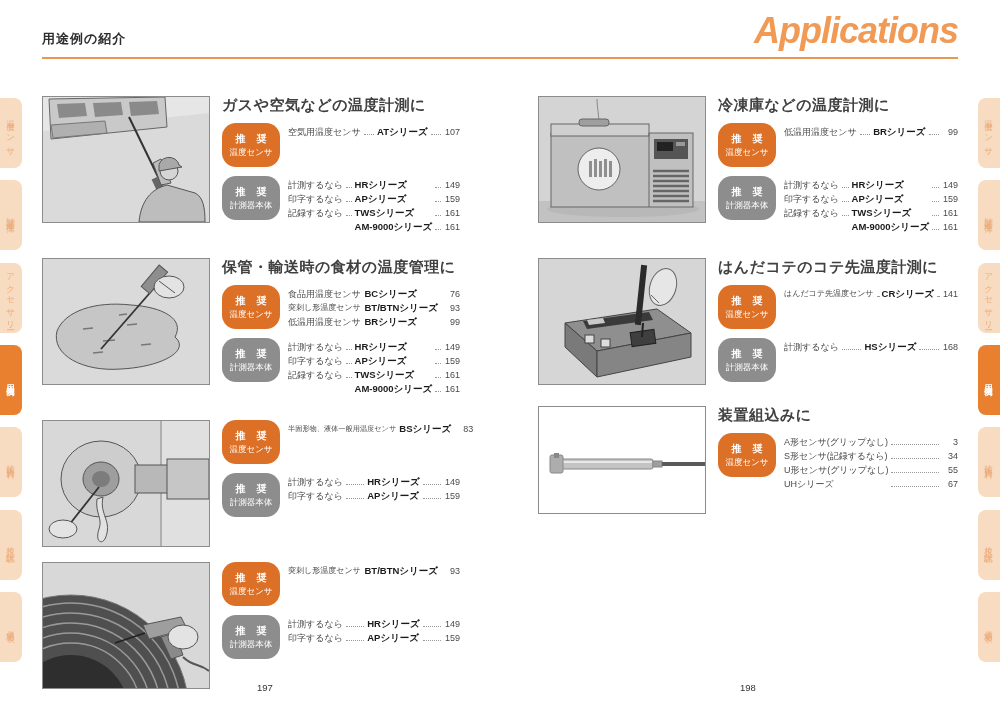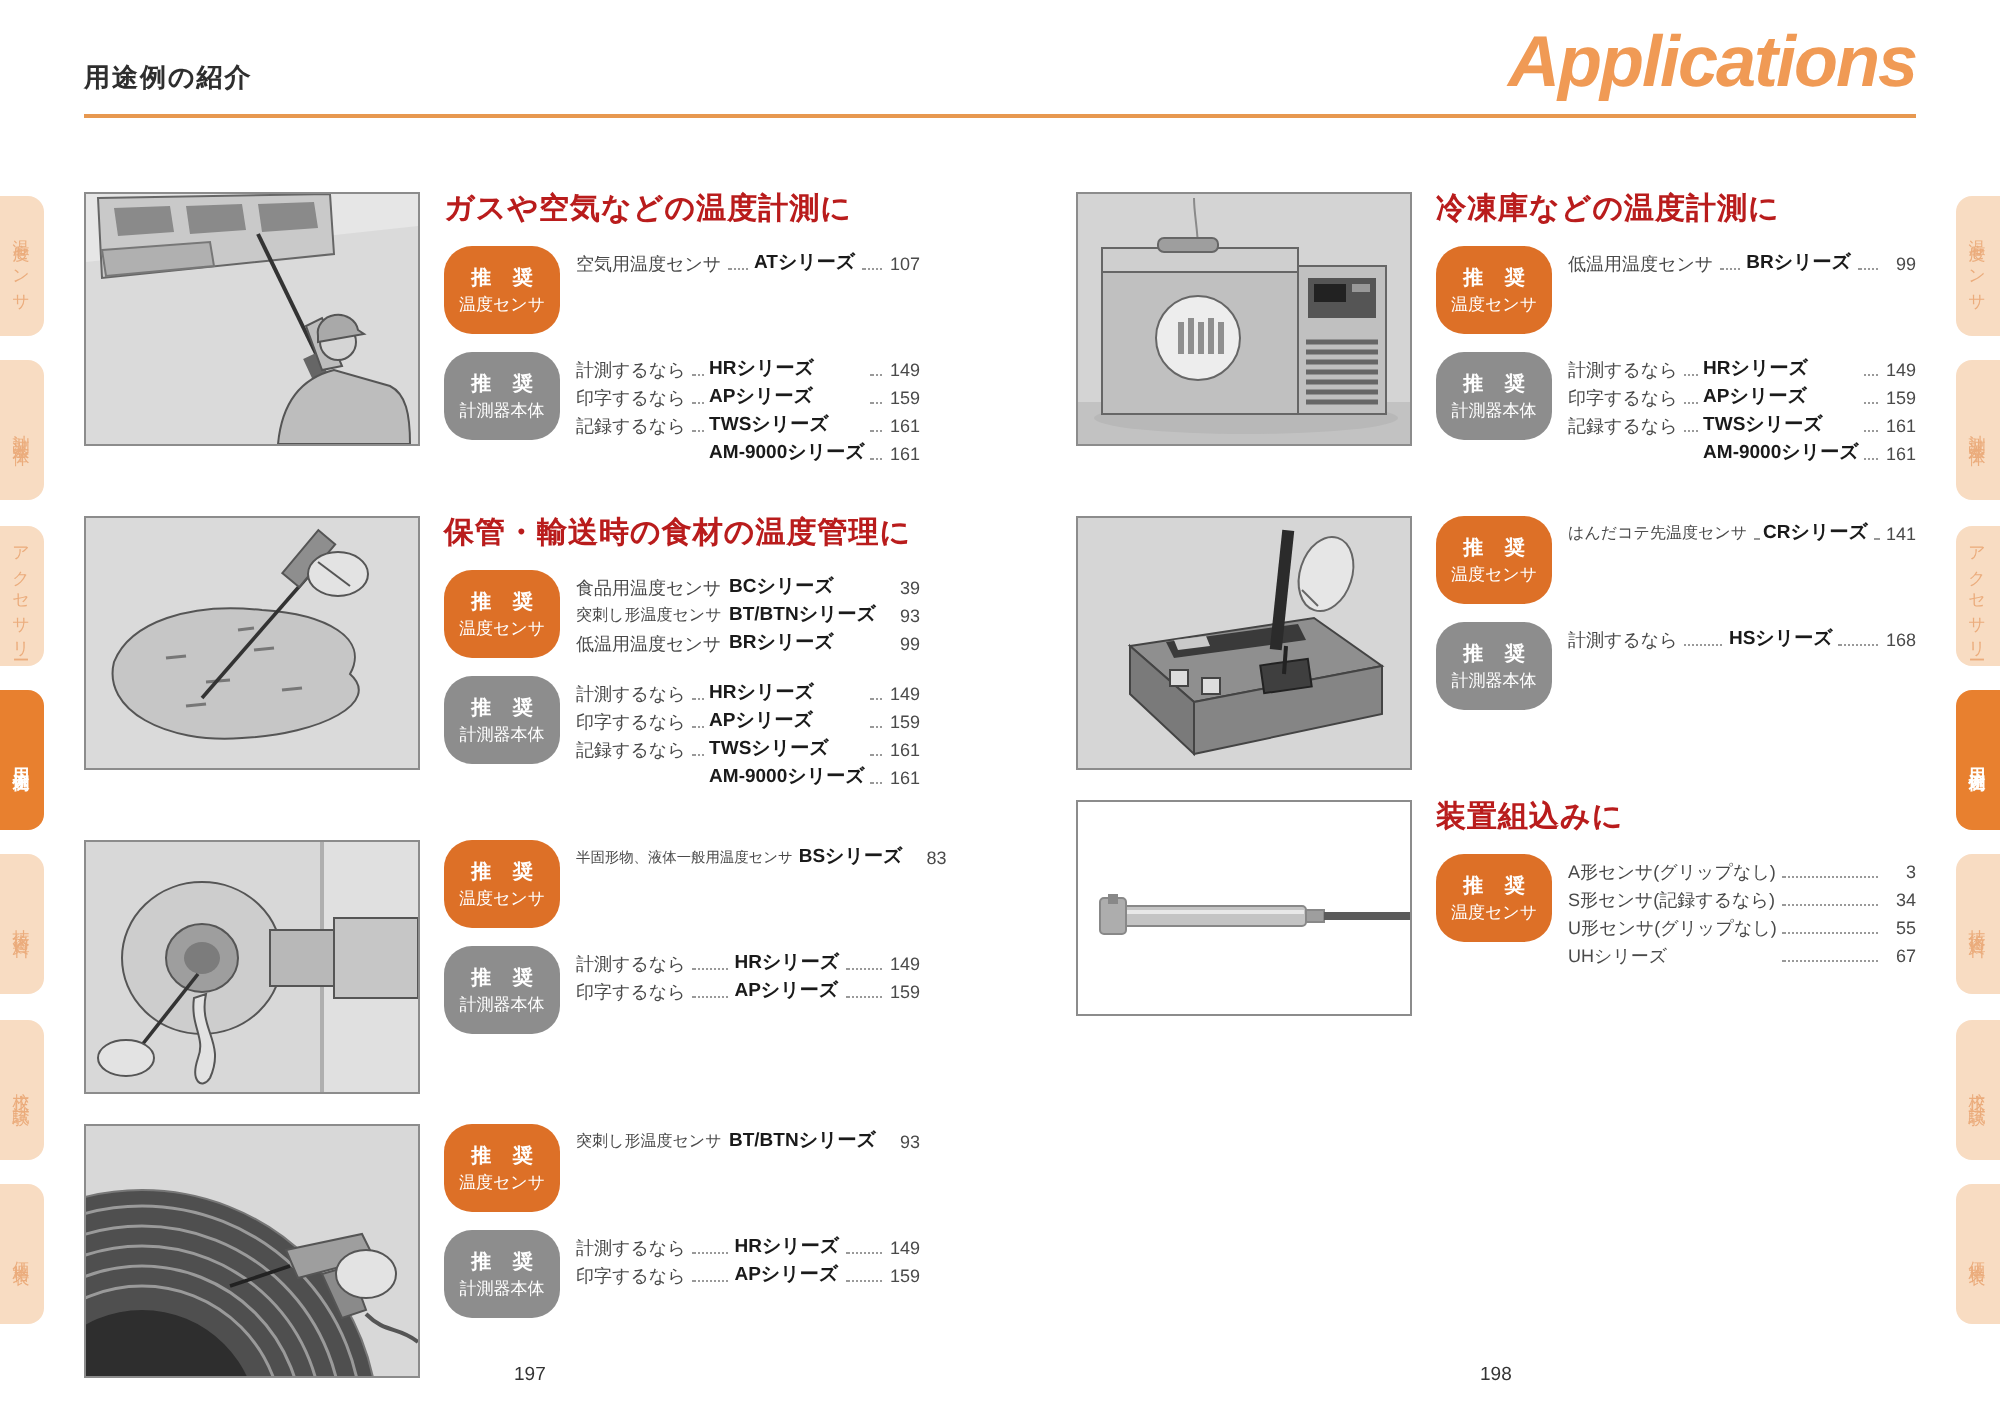--- a/index.html
+++ b/index.html
@@ -28,21 +28,21 @@
   .page-l{left:42px;width:418px;}
   .page-r{left:538px;width:420px;}
   .pagenum{position:absolute;top:682px;font-size:9.5px;color:#333;}
   .pn-l{left:257px;}
   .pn-r{left:740px;}
   
   .sec{display:flex;gap:12px;margin-bottom:15px;}
   .illus{flex:0 0 168px;height:127px;background:#dadada;border:1px solid #8c8c8c;box-sizing:border-box;overflow:hidden;}
   .illus.short{height:108px;background:#ffffff;}
   .sec-body{flex:1;min-width:0;}
-  .hd{margin:0 0 9px;font-size:15px;font-weight:bold;color:#b91c1c;letter-spacing:0.5px;line-height:1.2;}
+  .hd{margin:0 0 9px;font-size:15px;font-weight:bold;color:#404040;letter-spacing:0.5px;line-height:1.2;}
   .grp{display:flex;gap:8px;margin-bottom:9px;align-items:flex-start;justify-content:flex-end;}
   .badge{flex:0 0 58px;height:44px;border-radius:14px;color:#fff;display:flex;flex-direction:column;align-items:center;justify-content:center;gap:1px;}
   .badge.orange{background:#dd7027;}
   .badge.gray{background:#8d8d8d;}
   .b1{font-size:10px;font-weight:bold;letter-spacing:4px;text-indent:4px;}
   .b2{font-size:8.5px;}
   .rows{flex:1;min-width:0;display:grid;
         grid-template-columns:max-content minmax(3px,1fr) max-content minmax(6px,1fr) max-content;
         align-content:start;padding-top:2px;}
   .rows.simple{grid-template-columns:max-content minmax(6px,1fr) max-content;}
@@ -184,21 +184,21 @@
         <div class="badge orange">
           <span class="b1">推 奨</span>
           <span class="b2">温度センサ</span>
         </div>
         <div class="rows">
           <div class="row">
             <span class="rl">食品用温度センサ</span>
             <span class="ld"></span>
             <span class="rs">BCシリーズ</span>
             <span class="ld"></span>
-            <span class="rp">39</span>
+            <span class="rp">76</span>
           </div>
           <div class="row">
             <span class="rl sm">突刺し形温度センサ</span>
             <span class="ld"></span>
             <span class="rs">BT/BTNシリーズ</span>
             <span class="ld"></span>
             <span class="rp">93</span>
           </div>
           <div class="row">
             <span class="rl">低温用温度センサ</span>
@@ -471,20 +471,21 @@
         <rect x="46" y="76" width="9" height="8" fill="#dddddd" stroke="#444"></rect>
         <rect x="62" y="80" width="9" height="8" fill="#dddddd" stroke="#444"></rect>
         <rect x="92" y="72" width="24" height="14" fill="#3f3f3f" stroke="#222" transform="rotate(-8 104 79)"></rect>
         <rect x="99" y="6" width="6" height="60" fill="#2b2b2b" transform="rotate(6 102 36)"></rect>
         <line x1="104" y1="64" x2="103" y2="78" stroke="#222" stroke-width="2"></line>
         <ellipse cx="124" cy="28" rx="13" ry="19" fill="#e6e6e6" stroke="#666" transform="rotate(18 124 28)"></ellipse>
         <line x1="112" y1="36" x2="120" y2="44" stroke="#666"></line>
       </svg>
     </div>
     <div class="sec-body">
+      <h2 class="hd">はんだコテのコテ先温度計測に</h2>
       <div class="grp">
         <div class="badge orange">
           <span class="b1">推 奨</span>
           <span class="b2">温度センサ</span>
         </div>
         <div class="rows">
           <div class="row">
             <span class="rl sm">はんだコテ先温度センサ</span>
             <span class="ld"></span>
             <span class="rs">CRシリーズ</span>

